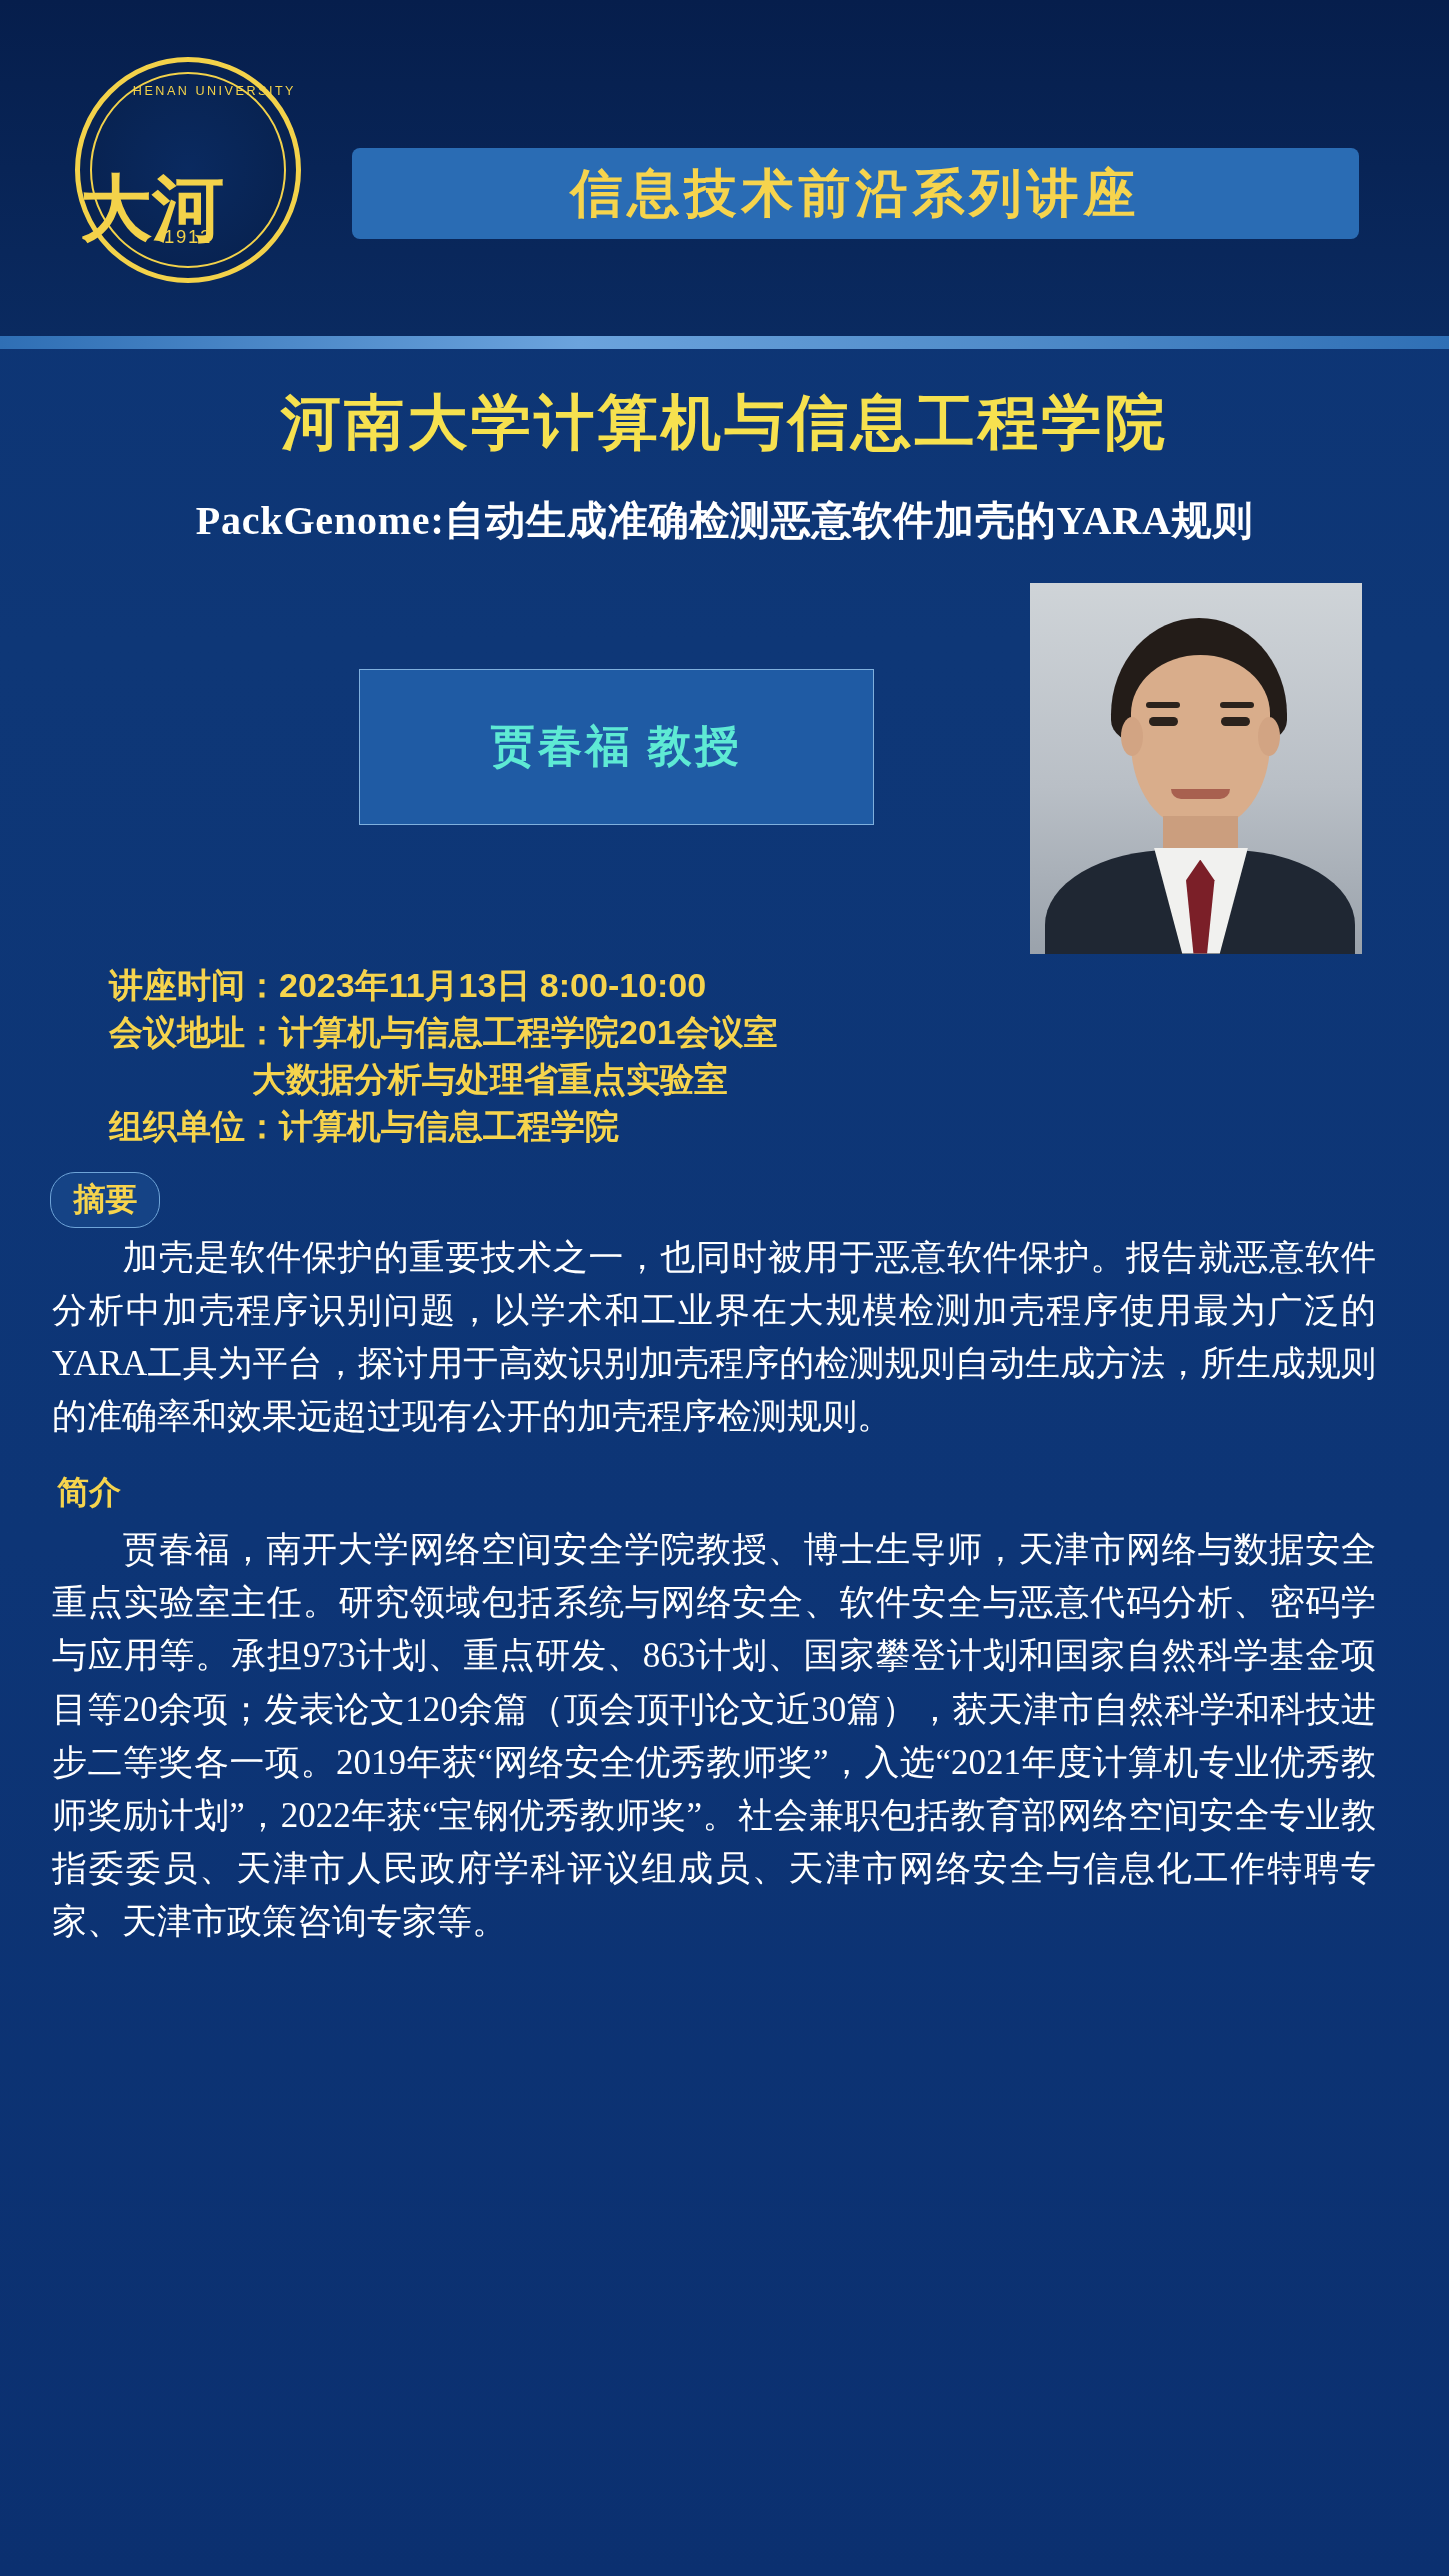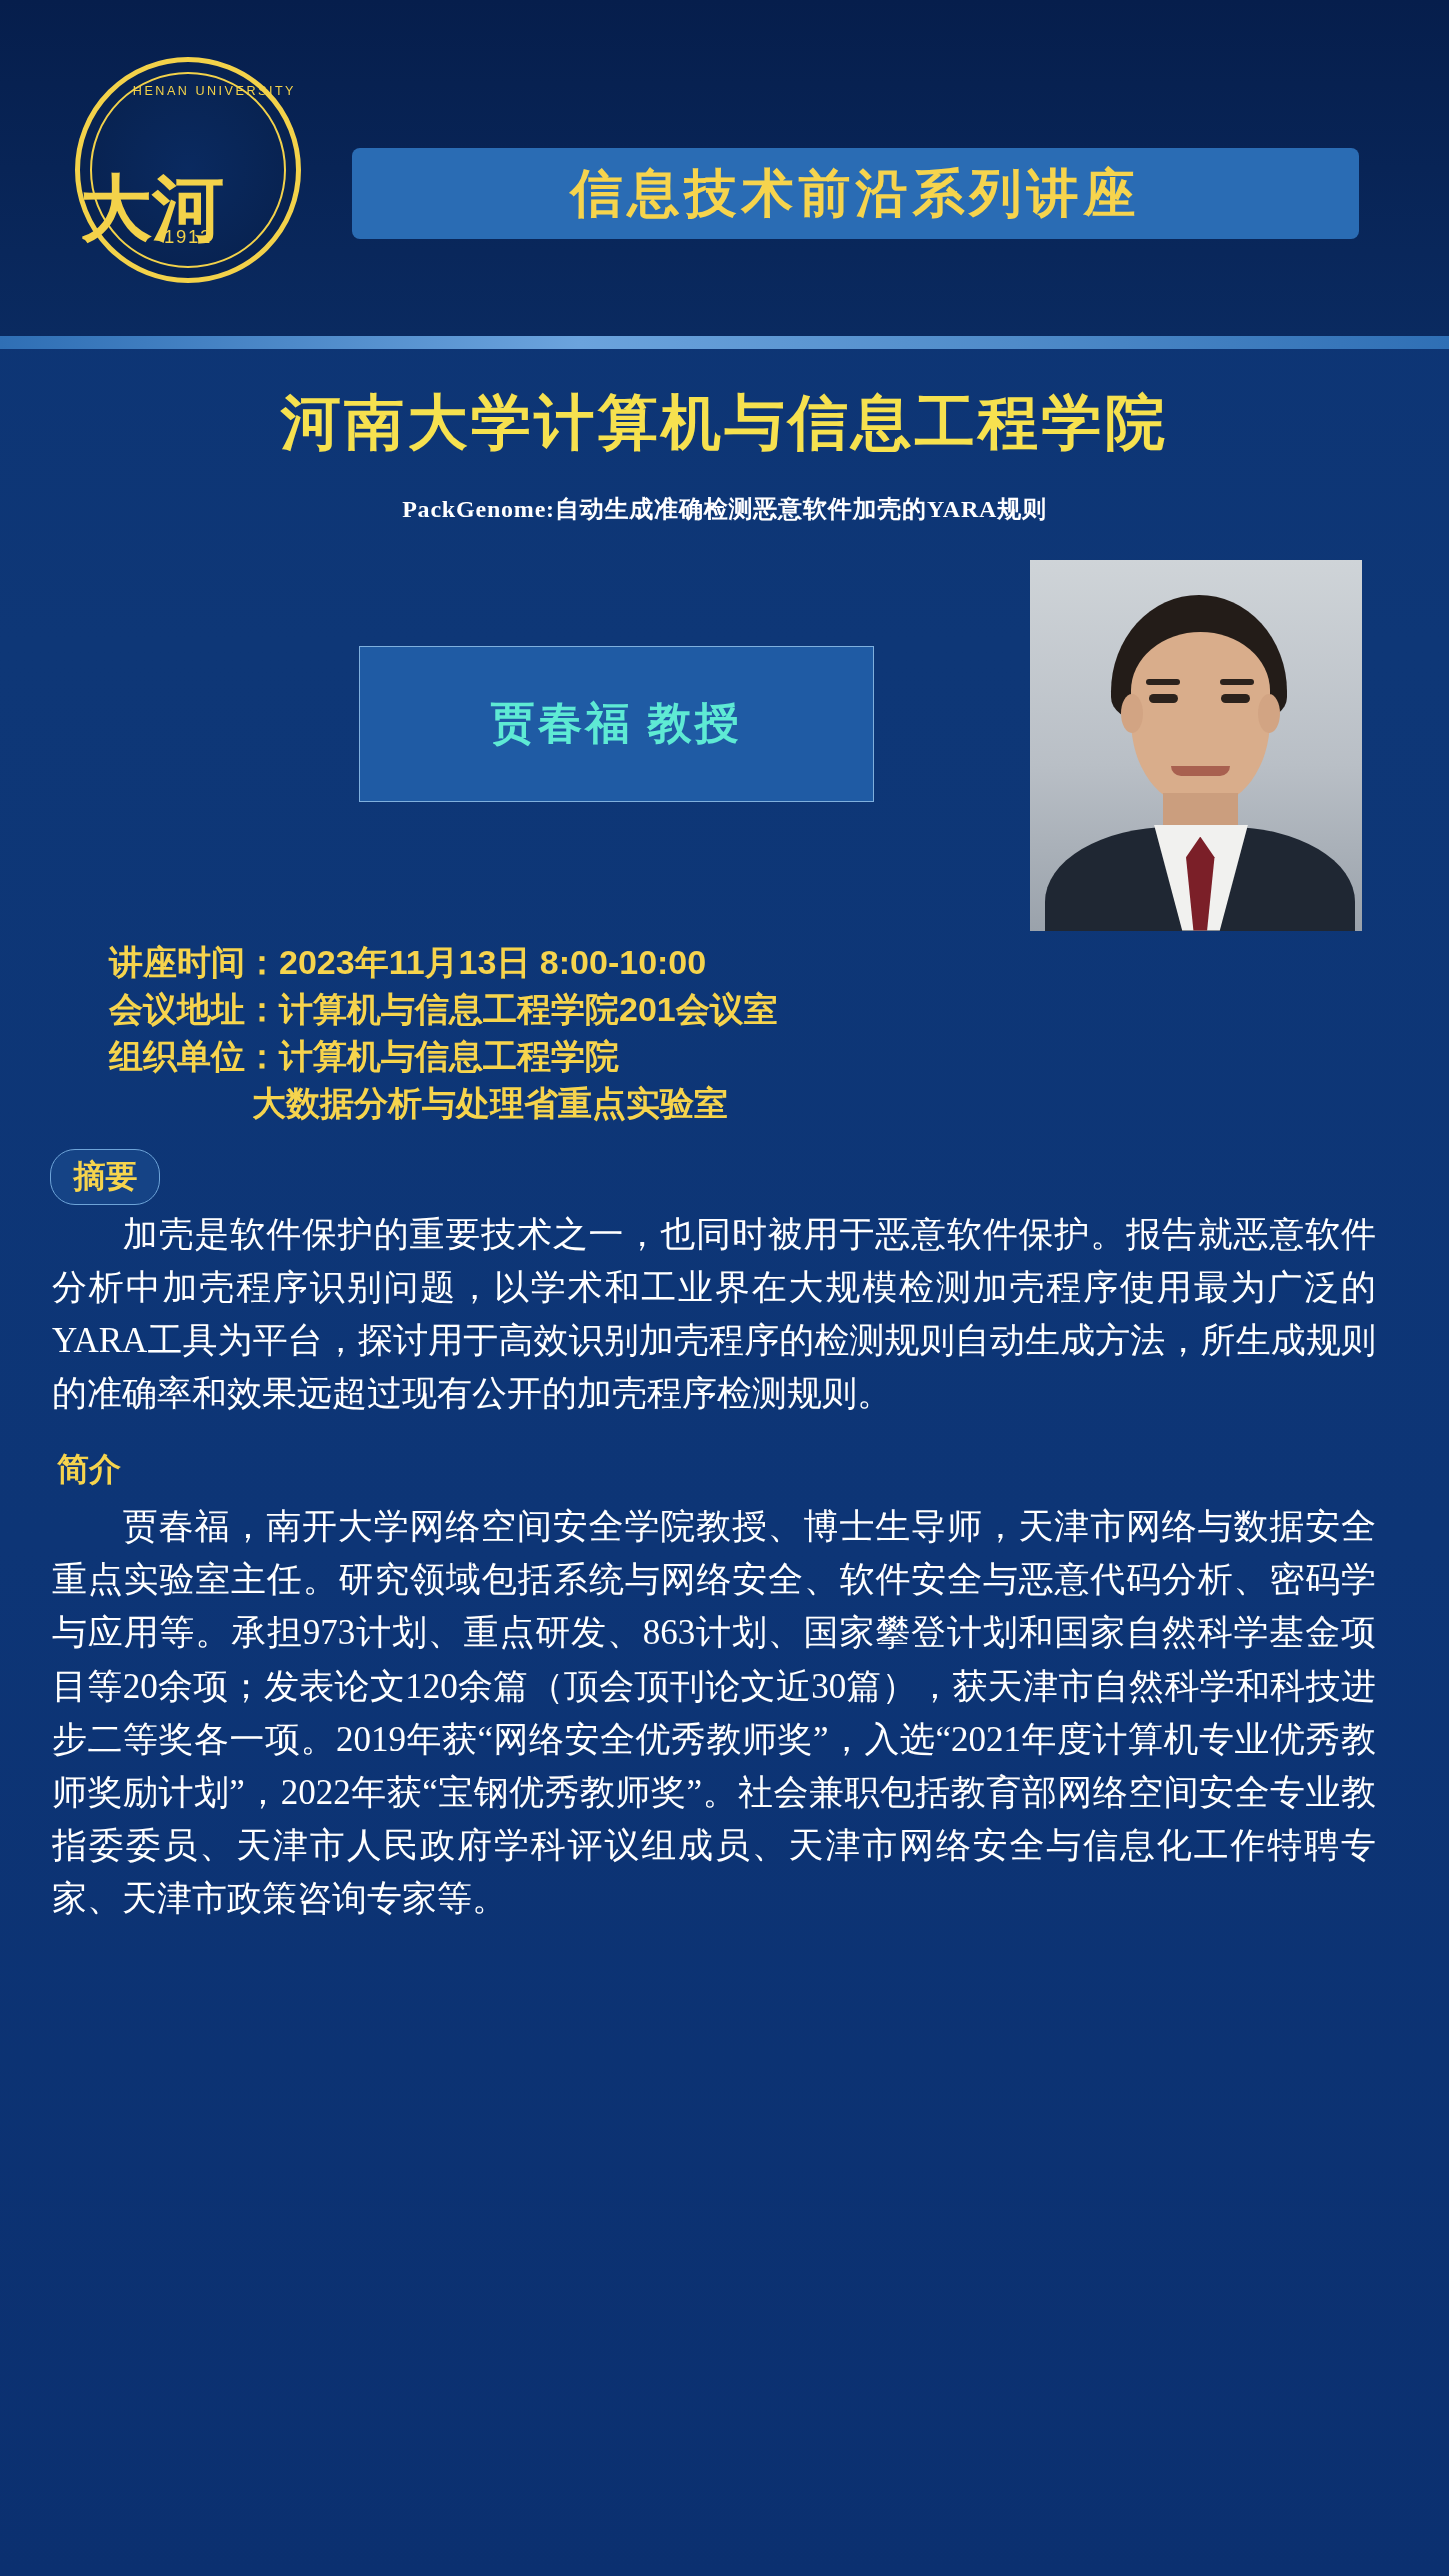--- a/index.html
+++ b/index.html
@@ -114,21 +114,21 @@
     text-align: center;
     color: #f6e14f;
     font-size: 60px;
     font-weight: bold;
     letter-spacing: 3.4px;
   }
   .talk-title {
     margin-top: 28.5px;
     text-align: center;
     color: #ffffff;
-    font-size: 24px;
+    font-size: 40px;
     font-weight: bold;
     letter-spacing: 0.8px;
     padding: 0 20px;
   }
   
   .speaker-row {
     position: relative;
     height: 386px;
     margin-top: 20px;
   }
@@ -352,22 +352,22 @@
       <div class="p-neck"></div>
       <div class="p-shoulders"></div>
       <div class="p-shirt"></div>
       <div class="p-tie"></div>
     </div>
   </div>
 
   <div class="info">
     <div class="info-line">讲座时间：2023年11月13日 8:00-10:00</div>
     <div class="info-line">会议地址：计算机与信息工程学院201会议室</div>
+    <div class="info-line info-indent">大数据分析与处理省重点实验室</div>
     <div class="info-line">组织单位：计算机与信息工程学院</div>
-    <div class="info-line info-indent">大数据分析与处理省重点实验室</div>
   </div>
 
   <div class="section">
     <div class="tag">摘要</div>
     <div class="body-text"><span class="indent"></span><span>加壳是软件保护的重要技术之一，也同时被用于恶意软件保护。报告就恶意软件分析中加壳程序识别问题，以学术和工业界在大规模检测加壳程序使用最为广泛的YARA工具为平台，探讨用于高效识别加壳程序的检测规则自动生成方法，所生成规则的准确率和效果远超过现有公开的加壳程序检测规则。</span></div>
   </div>
 
   <div class="section">
     <div class="tag plain">简介</div>
     <div class="body-text"><span class="indent"></span><span>贾春福，南开大学网络空间安全学院教授、博士生导师，天津市网络与数据安全重点实验室主任。研究领域包括系统与网络安全、软件安全与恶意代码分析、密码学与应用等。承担973计划、重点研发、863计划、国家攀登计划和国家自然科学基金项目等20余项；发表论文120余篇（顶会顶刊论文近30篇），获天津市自然科学和科技进步二等奖各一项。2019年获“网络安全优秀教师奖”，入选“2021年度计算机专业优秀教师奖励计划”，2022年获“宝钢优秀教师奖”。社会兼职包括教育部网络空间安全专业教指委委员、天津市人民政府学科评议组成员、天津市网络安全与信息化工作特聘专家、天津市政策咨询专家等。</span></div>

